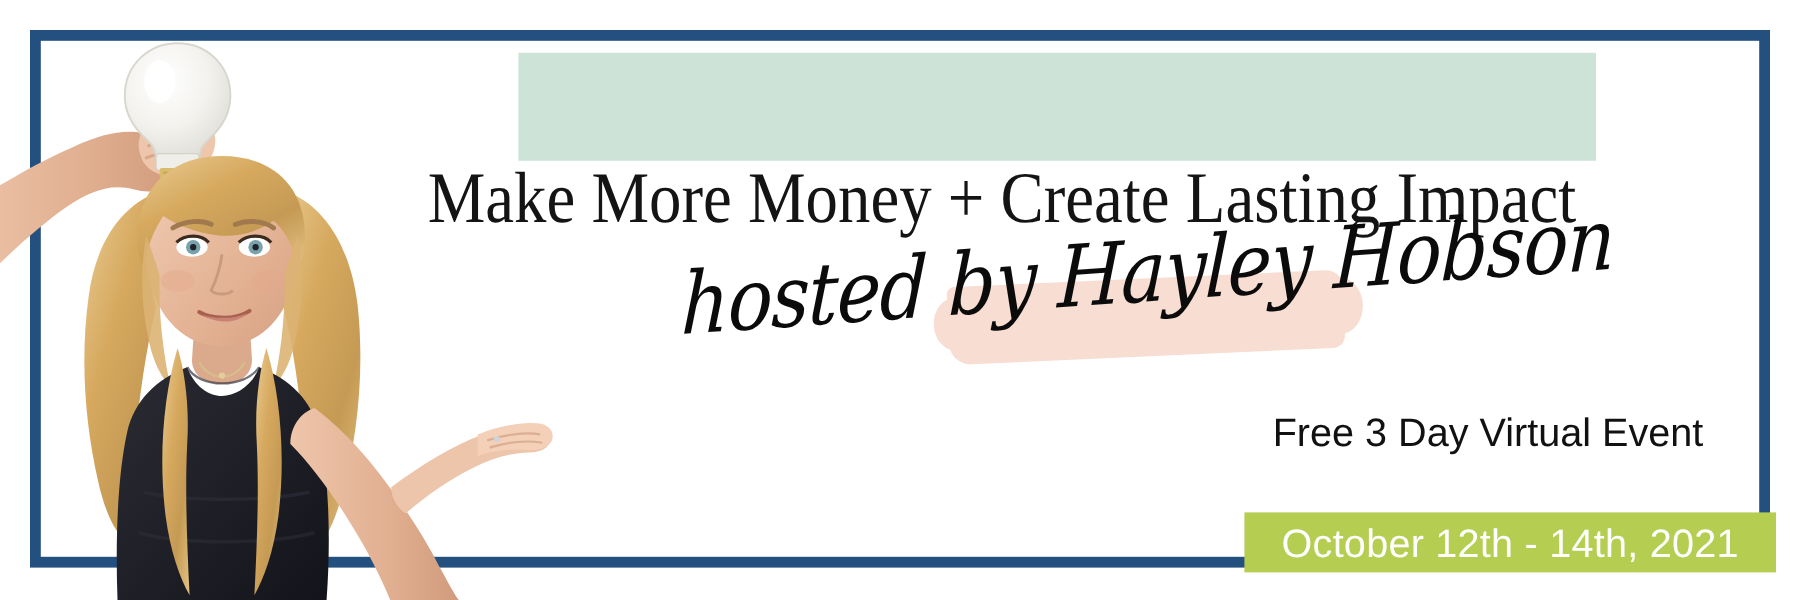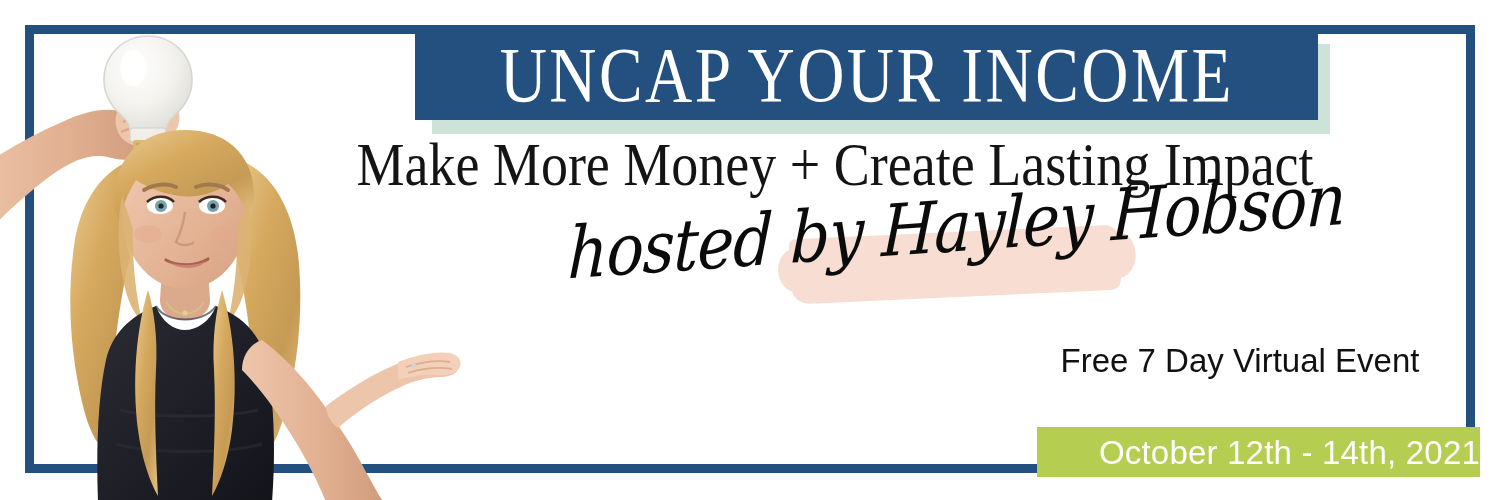--- a/index.html
+++ b/index.html
@@ -161,21 +161,21 @@
   #date-bar {
     position: absolute;
     left: 1037px;
     top: 427px;
     width: 443px;
     height: 50px;
     background: #b5cd50;
     z-index: 7;
     display: flex;
     align-items: center;
-    justify-content: flex-end;
+    justify-content: center;
   }
   #date-text {
     color: #ffffff;
     font-family: "Liberation Sans", sans-serif;
     font-size: 33px;
     line-height: 1;
     white-space: nowrap;
     letter-spacing: 0.2px;
   }
 
@@ -192,33 +192,30 @@
 </style>
 </head>
 <body>
 
 <div id="banner">
 
   <div id="frame"></div>
 
   <div id="mint-rect"></div>
 
-  <div id="title-bar">
-    <span id="title-text">UNCAP YOUR INCOME</span>
-  </div>
 
   <div id="subtitle">Make More Money + Create Lasting Impact</div>
 
   <div id="script-wrap">
     <div id="brush"></div>
     <span id="script-text">hosted by Hayley Hobson</span>
   </div>
 
   <div id="info-block">
-    <div class="info-line">Free 7 Day Virtual Event</div>
+    <div class="info-line">Free 3 Day Virtual Event</div>
   </div>
 
   <div id="date-bar">
     <span id="date-text">October 12th - 14th, 2021</span>
   </div>
 
   <svg id="photo" viewBox="0 0 520 492">
     <defs>
       <linearGradient id="skinG" x1="0" y1="0" x2="1" y2="1">
         <stop offset="0%" stop-color="#f0cdb4"></stop>

